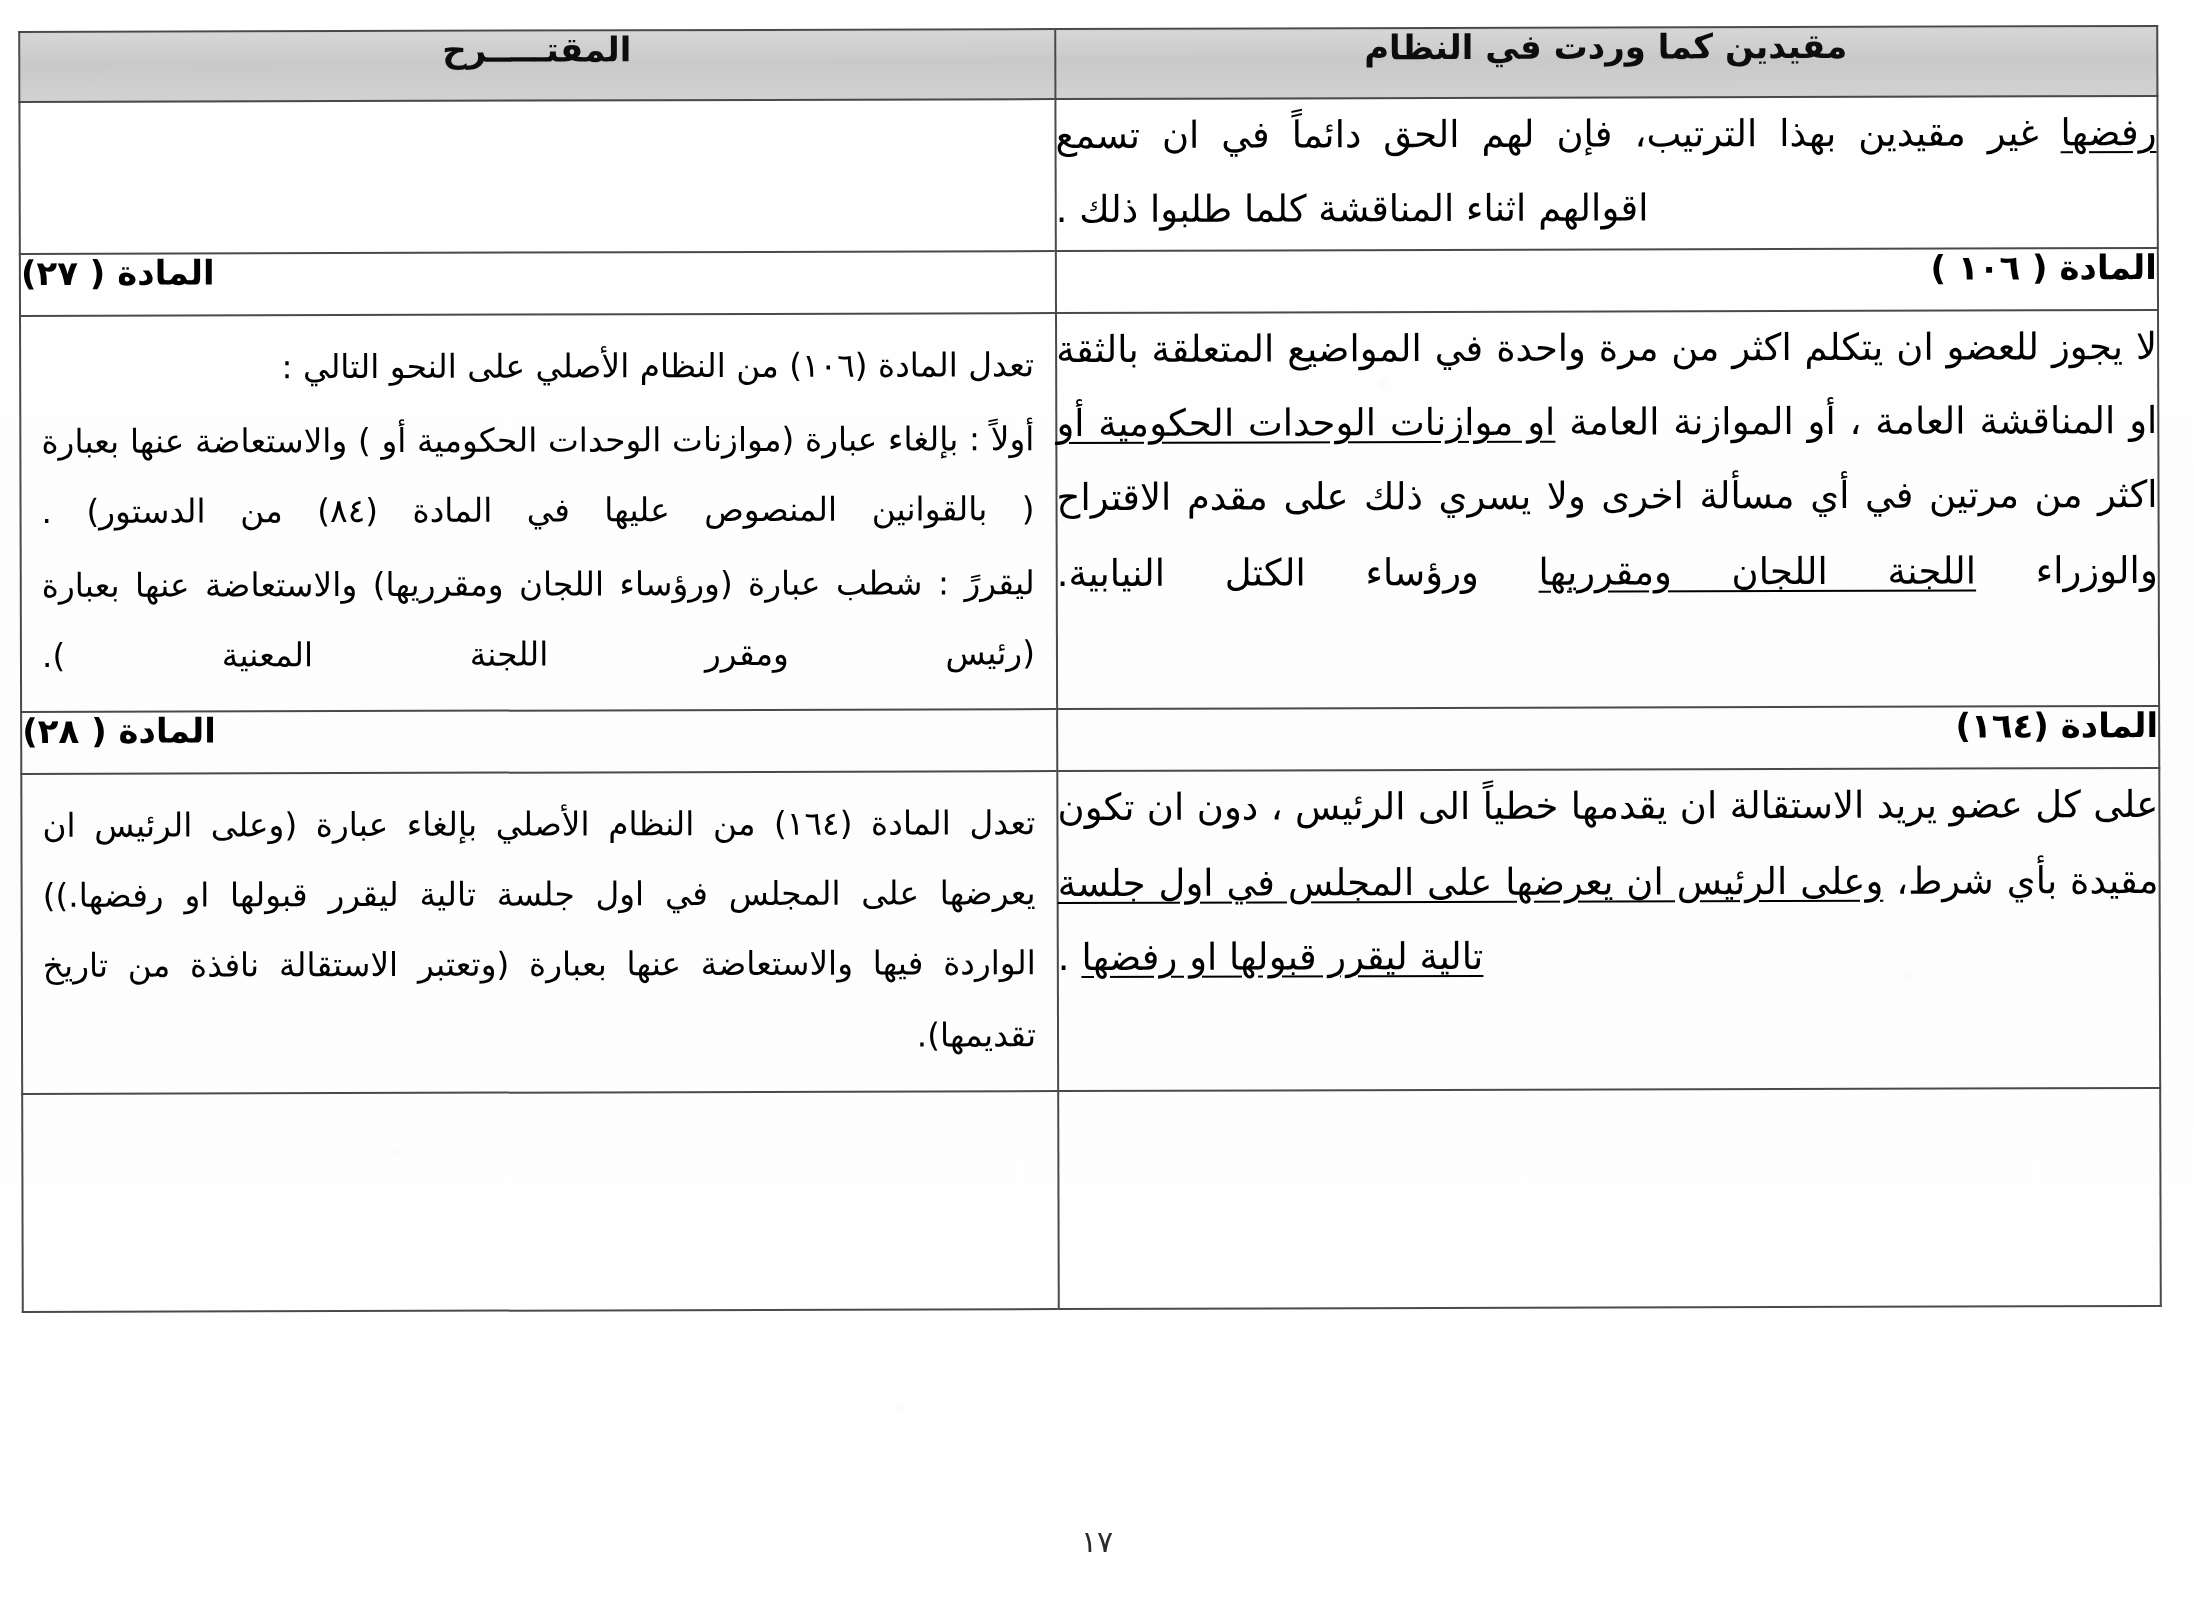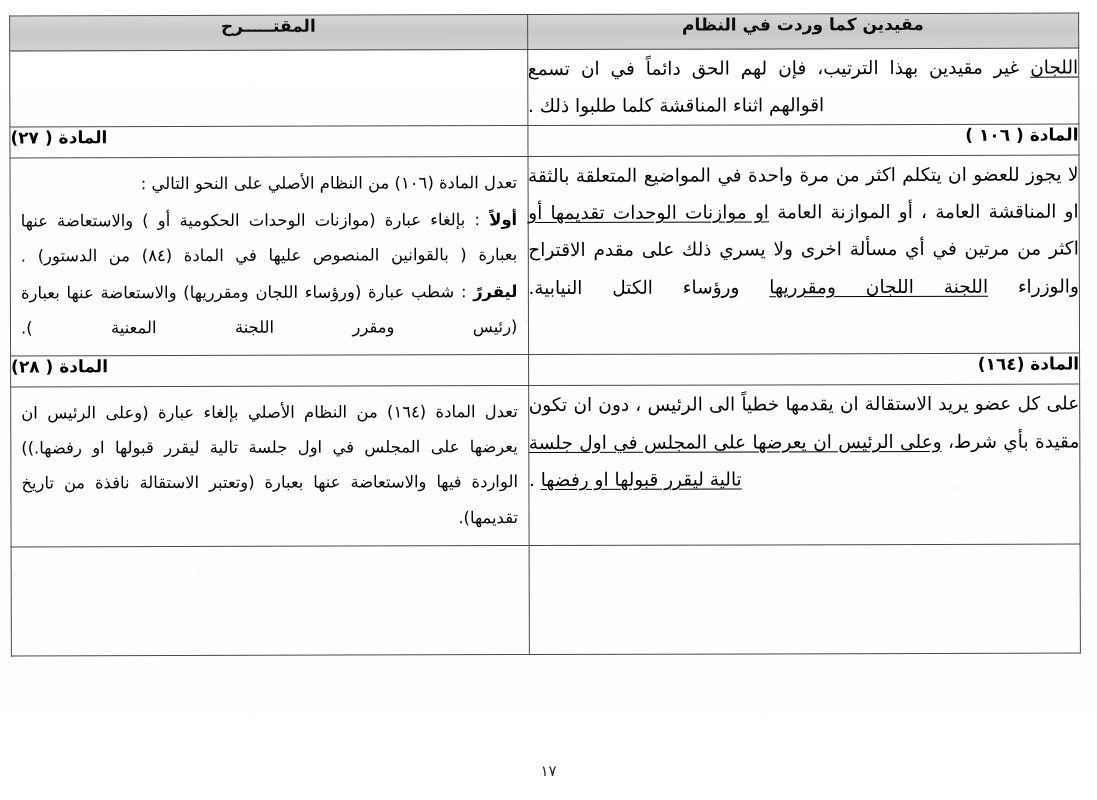--- a/index.html
+++ b/index.html
@@ -91,21 +91,21 @@
     text-align: justify;
     text-align-last: center;
     text-justify: inter-word;
   }
   .para + .para { margin-top: 2px; }
   .para.tail-right { text-align-last: right; }
   .para.tail-left  { text-align-last: left; }
   .para.tail-justify { text-align-last: justify; }
 
   .u { text-decoration: underline; text-underline-offset: 3px; }
-  .b { font-weight: bold; }
+  .b { font-weight: normal; }
 
   .spacer-cell { height: 108px; }
 
   
   .folio {
     position: absolute;
     top: 762px;
     left: 0;
     right: 0;
     text-align: center;
@@ -133,33 +133,33 @@
       <th class="head-cell">
         <span>المقتـــــرح</span>
       </th>
     </tr>
   </thead>
 
   <tbody>
 
     <tr>
       <td class="body-cell">
-          <p class="para tail-left"><span class="u">اللجان</span> غير مقيدين بهذا الترتيب، فإن لهم الحق دائماً في ان تسمع اقوالهم اثناء المناقشة كلما طلبوا ذلك .</p>
+          <p class="para tail-left"><span class="u">رفضها</span> غير مقيدين بهذا الترتيب، فإن لهم الحق دائماً في ان تسمع اقوالهم اثناء المناقشة كلما طلبوا ذلك .</p>
         </td>
       <td class="body-cell"></td>
     </tr>
 
     <tr>
       <td class="article-cell right-col">المادة ( ١٠٦ )</td>
       <td class="article-cell left-col">المادة ( ٢٧)</td>
     </tr>
 
     <tr>
       <td class="body-cell">
-          <p class="para tail-justify">لا يجوز للعضو ان يتكلم اكثر من مرة واحدة في المواضيع المتعلقة بالثقة او المناقشة العامة ، أو الموازنة العامة   <span class="u">او موازنات الوحدات تقديمها أو</span> اكثر من مرتين في أي مسألة اخرى ولا يسري ذلك على مقدم الاقتراح والوزراء <span class="u">اللجنة اللجان ومقرريها</span> ورؤساء الكتل النيابية.</p>
+          <p class="para tail-justify">لا يجوز للعضو ان يتكلم اكثر من مرة واحدة في المواضيع المتعلقة بالثقة او المناقشة العامة ، أو الموازنة العامة   <span class="u">او موازنات الوحدات الحكومية أو</span> اكثر من مرتين في أي مسألة اخرى ولا يسري ذلك على مقدم الاقتراح والوزراء <span class="u">اللجنة اللجان ومقرريها</span> ورؤساء الكتل النيابية.</p>
         </td>
       <td class="body-cell small">
           <p class="para tail-right">تعدل المادة (١٠٦) من النظام الأصلي على النحو التالي :</p>
           <p class="para tail-justify"><span class="b">أولاً</span> :  بإلغاء عبارة (موازنات الوحدات الحكومية أو ) والاستعاضة عنها بعبارة ( بالقوانين المنصوص عليها في المادة (٨٤) من الدستور) .</p>
           <p class="para tail-justify"><span class="b">ليقررً</span> : شطب عبارة (ورؤساء اللجان ومقرريها) والاستعاضة عنها بعبارة (رئيس ومقرر اللجنة المعنية ).</p>
         </td>
     </tr>
 
     <tr>
       <td class="article-cell right-col">المادة (١٦٤)</td>

